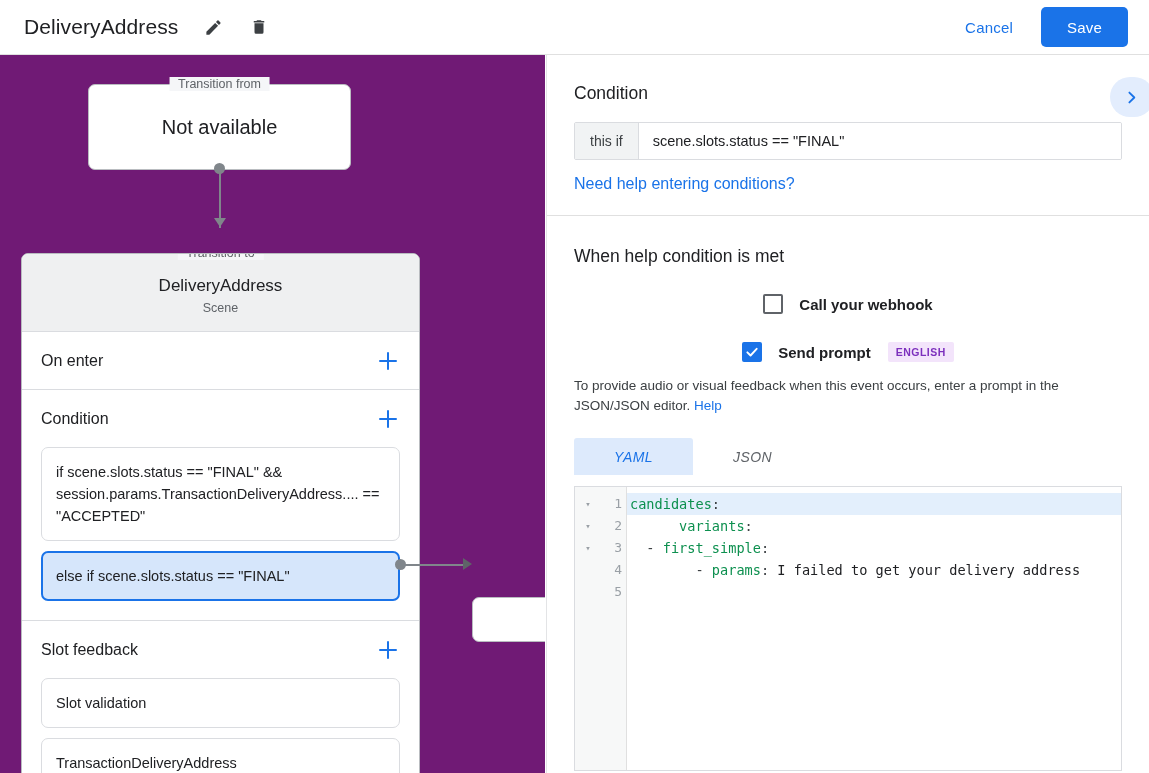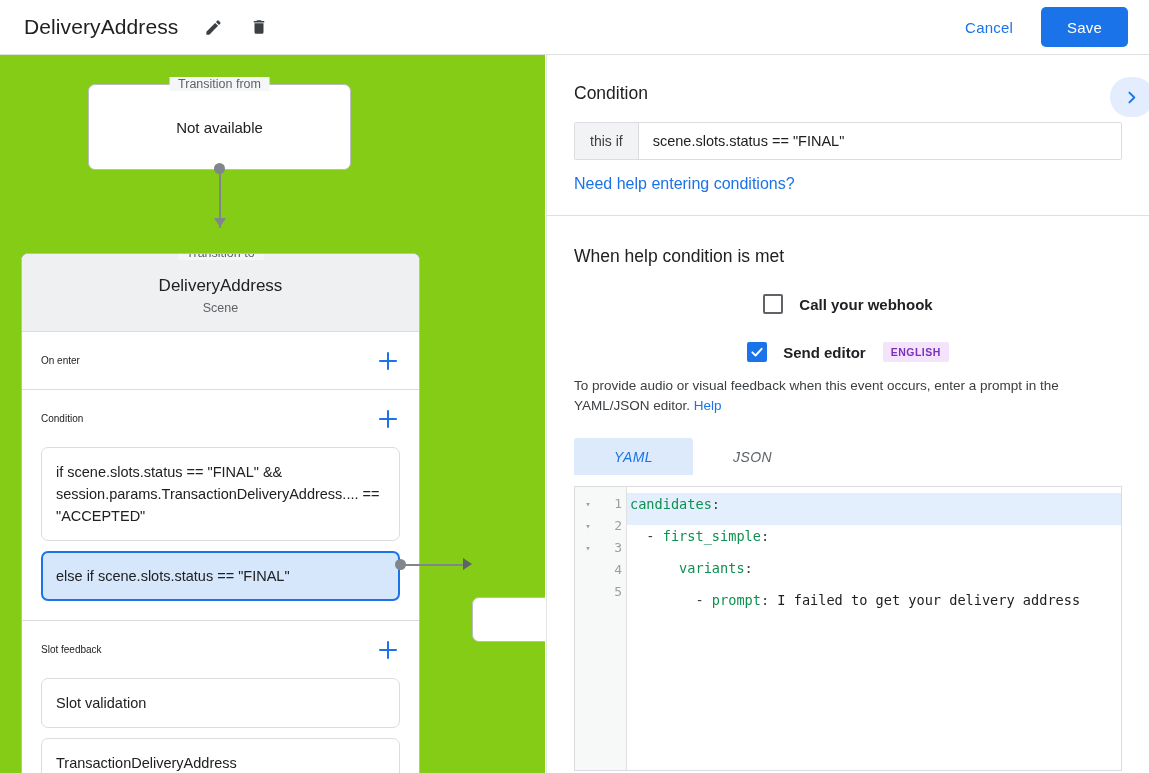--- a/index.html
+++ b/index.html
@@ -37,39 +37,39 @@
   .save-btn {
     background: #1a73e8; color: #fff; font-size: 15px; font-weight: 500;
     letter-spacing: .2px; border: none; border-radius: 5px;
     padding: 0 26px; height: 40px; margin-left: 14px; margin-right: 21px;
     cursor: pointer; font-family: "Liberation Sans", sans-serif;
   }
 
   
   .left-pane {
     position: absolute; left: 0; top: 55px; width: 545px; height: 718px;
-    background: #84cc16; overflow: hidden;
+    background: #701a75; overflow: hidden;
   }
 
   .fieldset-box {
     position: absolute; background: #fff;
     border: 1px solid #b9bcc0; border-radius: 7px;
   }
   .fieldset-legend {
     position: absolute; top: -8px; background: #f5f6f8;
     padding: 0 9px; font-size: 12.5px; color: #5f6368;
     left: 50%; transform: translateX(-50%); white-space: nowrap;
   }
 
   
   #tfrom { left: 88px; top: 29px; width: 263px; height: 86px; }
   #tfrom .body {
     width: 100%; height: 100%;
     display: flex; align-items: center; justify-content: center;
-    font-size: 15px; color: #202124;
+    font-size: 20px; color: #202124;
   }
 
   .conn-dot {
     position: absolute; width: 11px; height: 11px; border-radius: 50%;
     background: #80868b;
   }
   .conn-line-v {
     position: absolute; width: 1.5px; background: #80868b;
   }
   .conn-arrow-down {
@@ -103,21 +103,21 @@
   .tto-sub { font-size: 12.5px; color: #5f6368; margin-top: 5px; }
 
   .sect {
     border-bottom: 1px solid #dadce0; padding: 0 19px 0 19px; background: #fff;
   }
   .sect:last-child { border-bottom: none; }
   .sect-head {
     display: flex; align-items: center; justify-content: space-between;
     height: 57px;
   }
-  .sect-title { font-size: 10px; color: #202124; }
+  .sect-title { font-size: 16px; color: #202124; }
   .plus-btn {
     width: 24px; height: 24px; position: relative; cursor: pointer;
   }
   .plus-btn::before, .plus-btn::after {
     content: ""; position: absolute; background: #1a73e8; border-radius: 1px;
   }
   .plus-btn::before { left: 3px; top: 11px; width: 18px; height: 2px; }
   .plus-btn::after  { top: 3px; left: 11px; height: 18px; width: 2px; }
 
   .chip {
@@ -217,21 +217,21 @@
   .ed-gutter {
     width: 26px; background: #f7f8f8; flex: none;
     border-right: 1px solid #e0e0e0; padding-top: 6px;
     text-align: right; padding-right: 4px;
   }
   .ed-gutter .ln {
     height: 22px; line-height: 22px; font-size: 13px; color: #9aa0a6;
   }
   .ed-code { flex: 1; padding-top: 6px; position: relative; overflow: hidden; }
   .ed-line {
-    height: 32px; line-height: 22px; font-size: 13.6px;
+    height: 22px; line-height: 22px; font-size: 13.6px;
     white-space: pre; padding-left: 3px;
   }
   .ed-line.hl { background: #e3effc; }
   .tok-key { color: #0d904f; }
   .tok-punct { color: #3c4043; }
   .tok-str { color: #202124; }
 </style>
 </head>
 <body>
 
@@ -342,26 +342,26 @@
         <span class="cb"></span>
         <span class="cb-label">Call your webhook</span>
       </div>
 
       <div class="cb-row" style="margin-top:28px;">
         <span class="cb checked">
           <svg width="14" height="14" viewBox="0 0 24 24" fill="none" stroke="#fff" stroke-width="3.2" stroke-linecap="round" stroke-linejoin="round" aria-hidden="true">
             <polyline points="4 12.5 9.5 18 20 6.5"></polyline>
           </svg>
         </span>
-        <span class="cb-label">Send editor</span>
+        <span class="cb-label">Send prompt</span>
         <span class="badge">ENGLISH</span>
       </div>
 
       <div class="help-text">
-        <span>To provide audio or visual feedback when this event occurs, enter a prompt in the YAML/JSON editor.</span>
+        <span>To provide audio or visual feedback when this event occurs, enter a prompt in the JSON/JSON editor.</span>
         <span class="link-sm">Help</span>
       </div>
 
       <div class="tabs">
         <div class="tab active">YAML</div>
         <div class="tab">JSON</div>
       </div>
 
       <div class="editor">
         <div class="ed-fold" id="ed-fold">
@@ -373,21 +373,21 @@
           </div>
         <div class="ed-gutter" id="ed-gutter">
             <div class="ln">1</div>
             <div class="ln">2</div>
             <div class="ln">3</div>
             <div class="ln">4</div>
             <div class="ln">5</div>
           </div>
         <div class="ed-code" id="ed-code">
             <div class="ed-line hl"><span class="tok-punct"></span><span class="tok-key">candidates</span><span class="tok-punct">:</span><span class="tok-str"></span></div>
+            <div class="ed-line"><span class="tok-punct">      </span><span class="tok-key">variants</span><span class="tok-punct">:</span><span class="tok-str"></span></div>
             <div class="ed-line"><span class="tok-punct">  - </span><span class="tok-key">first_simple</span><span class="tok-punct">:</span><span class="tok-str"></span></div>
-            <div class="ed-line"><span class="tok-punct">      </span><span class="tok-key">variants</span><span class="tok-punct">:</span><span class="tok-str"></span></div>
-            <div class="ed-line"><span class="tok-punct">        - </span><span class="tok-key">prompt</span><span class="tok-punct">:</span><span class="tok-str"> I failed to get your delivery address</span></div>
+            <div class="ed-line"><span class="tok-punct">        - </span><span class="tok-key">params</span><span class="tok-punct">:</span><span class="tok-str"> I failed to get your delivery address</span></div>
             <div class="ed-line"></div>
           </div>
       </div>
     </div>
   </div>
 </div>
 
 </body></html>

